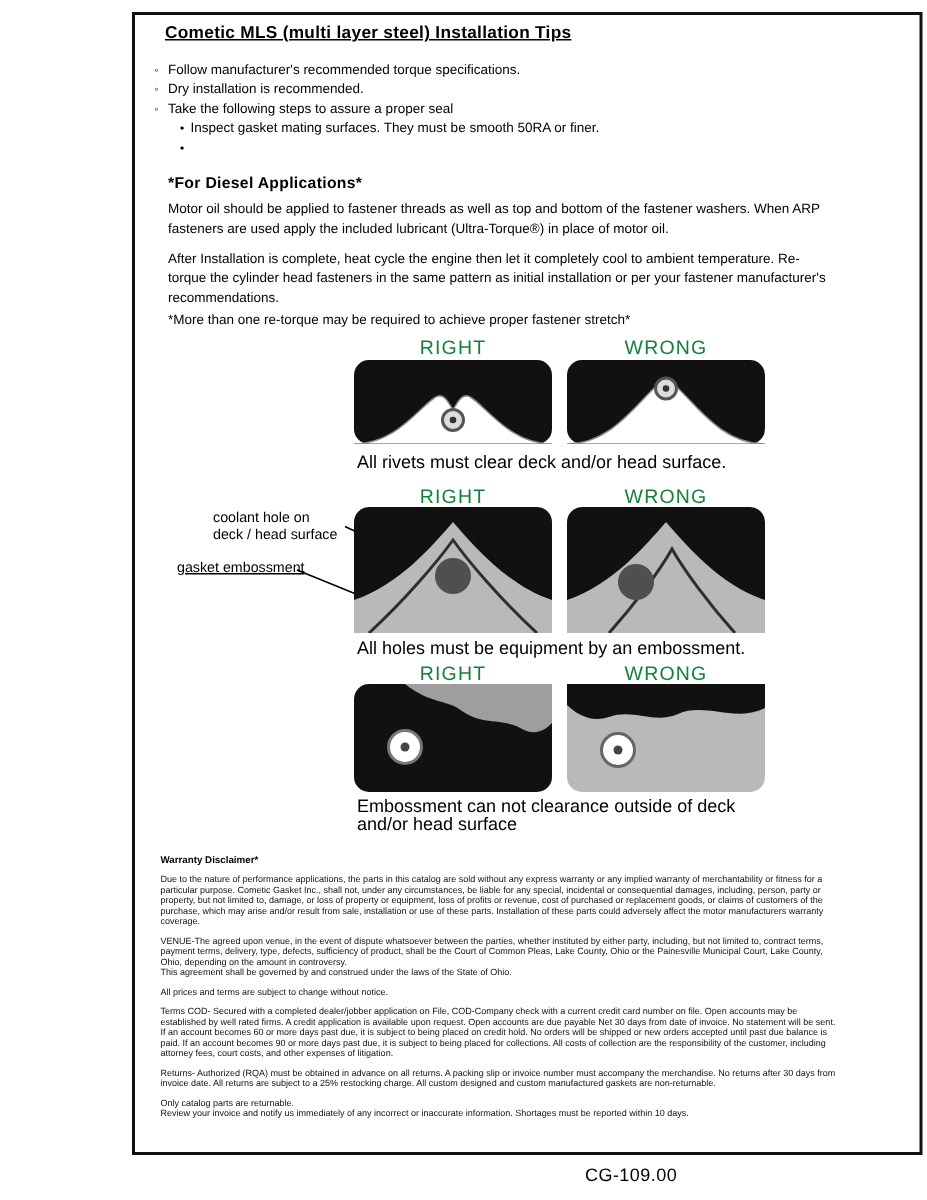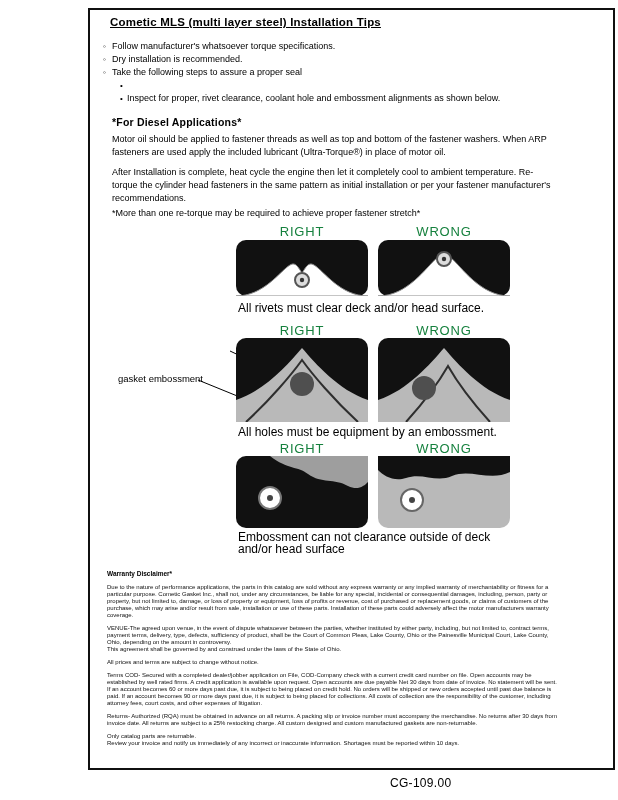--- a/index.html
+++ b/index.html
@@ -39,57 +39,57 @@
   .r1{ top:224px; } .r2{ top:323px; } .r3{ top:441px; }
 
   .panel{ position:absolute; display:block; }
   .pr1{ top:240px; } .pr2{ top:338px; } .pr3{ top:456px; }
 
   .caption{ position:absolute; left:238px; font-size:12px; line-height:12px; white-space:pre-line; }
   .cap1{ top:302px; } .cap2{ top:426px; } .cap3{ top:531px; }
 
   .side-label{ position:absolute; font-size:9.5px; line-height:11px; white-space:pre-line; }
   .lbl-coolant{ left:142px; top:340px; width:100px; }
-  .lbl-emboss{ left:118px; top:373px; }
+  .lbl-emboss{ left:118px; top:373px;text-decoration:underline; }
   .pointer-lines{ position:absolute; left:196px; top:342px; pointer-events:none; }
 
   .disclaimer{ position:absolute; left:107px; top:570px; width:454px; }
   .disclaimer h4{ margin:0 0 7px 0; font-size:6.5px; }
   .disclaimer p{ margin:0 0 6px 0; font-size:6px; line-height:7px; white-space:pre-line; color:#111; }
 
   .footer-code{ position:absolute; left:390px; top:776px; font-size:12px; letter-spacing:0.3px; }
 </style>
 </head>
 <body>
 
 <div class="page">
 
   <div class="frame"></div>
 
   <div class="title">Cometic MLS (multi layer steel) Installation Tips</div>
 
   <div class="tips">
     <div class="tip">
       <span class="mk">◦</span>
-      <span>Follow manufacturer's whatsoever torque specifications.</span>
+      <span>Follow manufacturer's recommended torque specifications.</span>
     </div>
     <div class="tip">
       <span class="mk">◦</span>
       <span>Dry installation is recommended.</span>
     </div>
     <div class="tip">
       <span class="mk">◦</span>
       <span>Take the following steps to assure a proper seal</span>
     </div>
     <div class="tip sub">
       <span class="mk">•</span>
+      <span>Inspect gasket mating surfaces.  They must be smooth 50RA or finer.</span>
     </div>
     <div class="tip sub">
       <span class="mk">•</span>
-      <span>Inspect for proper, rivet clearance, coolant hole and embossment alignments as shown below.</span>
     </div>
   </div>
 
   <div class="diesel-heading">*For Diesel Applications*</div>
   <p class="body-p p1">Motor oil should be applied to fastener threads as well as top and bottom of the fastener washers. When ARP fasteners are used apply the included lubricant (Ultra-Torque®) in place of motor oil.</p>
   <p class="body-p p2">After Installation is complete, heat cycle the engine then let it completely cool to ambient temperature. Re-torque the cylinder head fasteners in the same pattern as initial installation or per your fastener manufacturer's recommendations.</p>
   <p class="body-p note">*More than one re-torque may be required to achieve proper fastener stretch*</p>
 
   <div class="dg-label col-right r1">RIGHT</div>
   <div class="dg-label col-wrong r1">WRONG</div>
@@ -104,20 +104,22 @@
     <rect width="132" height="56" rx="10" fill="#111"></rect>
     <path d="M0,56 C30,56 48,27 60,17 C64,14 68,14 72,17 C84,27 102,56 132,56 Z" fill="#ffffff" stroke="#8a8a8a" stroke-width="1"></path>
     <circle cx="66" cy="19" r="7" fill="#dddddd" stroke="#555" stroke-width="2"></circle>
     <circle cx="66" cy="19" r="2.2" fill="#333"></circle>
   </svg>
   <div class="caption cap1">All rivets must clear deck and/or head surface.</div>
 
   <div class="dg-label col-right r2">RIGHT</div>
   <div class="dg-label col-wrong r2">WRONG</div>
 
+  <div class="side-label lbl-coolant">coolant hole on
+deck / head surface</div>
   <div class="side-label lbl-emboss">gasket embossment</div>
   <svg class="pointer-lines" width="112" height="64" viewBox="0 0 112 64">
     <line x1="34" y1="9" x2="104" y2="42" stroke="#000" stroke-width="1"></line>
     <line x1="2" y1="38" x2="56" y2="60" stroke="#000" stroke-width="1"></line>
   </svg>
 
   <svg class="panel pr2" style="left:236px" width="132" height="84" viewBox="0 0 132 84">
     <rect width="132" height="84" rx="10" fill="#111"></rect>
     <path d="M0,84 L0,62 C30,52 52,26 66,10 C80,26 102,52 132,62 L132,84 Z" fill="#b9b9b9"></path>
     <path d="M10,84 C34,62 56,36 66,22 C76,36 98,62 122,84" fill="none" stroke="#2e2e2e" stroke-width="2"></path>

